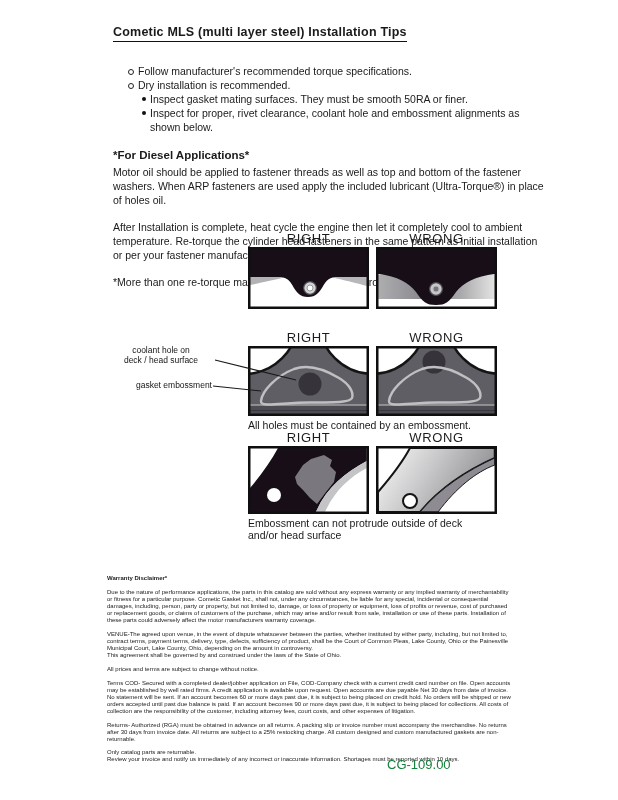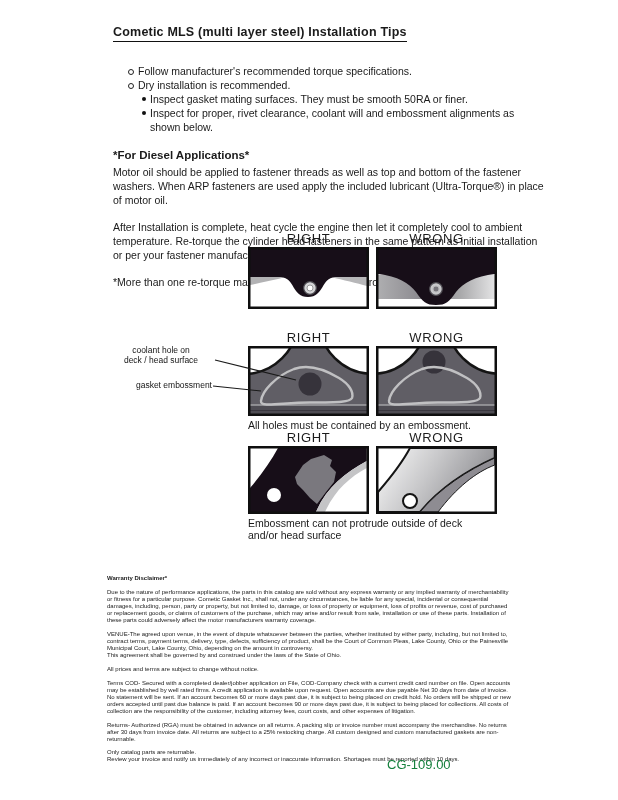--- a/index.html
+++ b/index.html
@@ -56,25 +56,25 @@
       <li class="tip">
         <span class="marker circle"></span>
         <span>Dry installation is recommended.</span>
       </li>
       <li class="tip sub">
         <span class="marker dot"></span>
         <span>Inspect gasket mating surfaces.  They must be smooth 50RA or finer.</span>
       </li>
       <li class="tip sub">
         <span class="marker dot"></span>
-        <span>Inspect for proper, rivet clearance, coolant will and embossment alignments as shown below.</span>
+        <span>Inspect for proper, rivet clearance, coolant hole and embossment alignments as shown below.</span>
       </li>
     </ul>
     <h2 class="diesel-heading">*For Diesel Applications*</h2>
-    <p class="para">Motor oil should be applied to fastener threads as well as top and bottom of the fastener washers. When ARP fasteners are used apply the included lubricant (Ultra-Torque®) in place of motor oil.</p>
+    <p class="para">Motor oil should be applied to fastener threads as well as top and bottom of the fastener washers. When ARP fasteners are used apply the included lubricant (Ultra-Torque®) in place of holes oil.</p>
     <p class="para">After Installation is complete, heat cycle the engine then let it completely cool to ambient temperature. Re-torque the cylinder head fasteners in the same pattern as initial installation or per your fastener manufacturer's recommendations.</p>
     <p class="note">*More than one re-torque may be required to achieve proper fastener stretch*</p>
   </div>
 
   <div class="diagram-group" style="top:231px;">
     <div class="fig-row">
       <div class="fig-col">
         <div class="fig-label">RIGHT</div>
         <svg width="121" height="62" viewBox="0 0 121 62">
           <rect x="0" y="0" width="121" height="62" fill="#ffffff"></rect>

